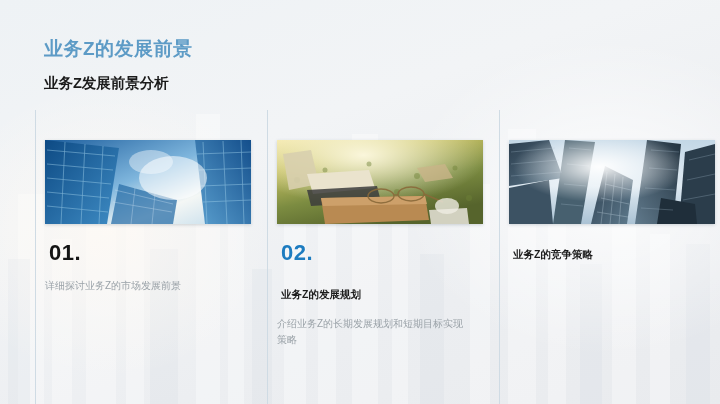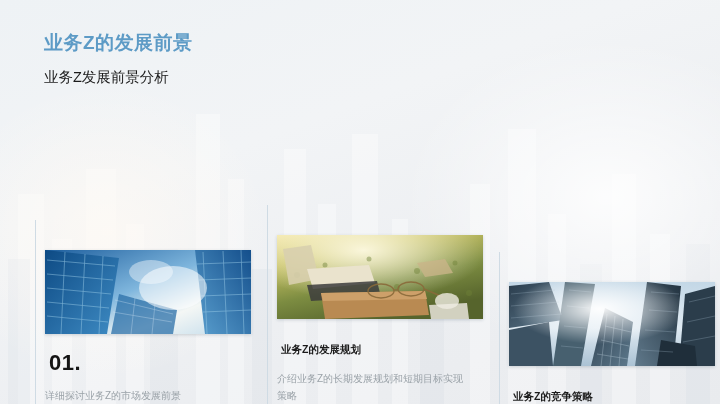--- a/index.html
+++ b/index.html
@@ -45,49 +45,48 @@
     width: 330px;
     height: 300px;
     background: radial-gradient(ellipse at center, rgba(255,250,244,0.75) 0%, rgba(255,250,244,0) 70%);
     pointer-events: none;
   }
 
   
   .header {
     position: absolute;
     left: 44px;
-    top: 32px;
+    top: 38px;
     z-index: 6;
   }
   .title-main {
     font-size: 19px;
     font-weight: bold;
     color: #5d9bc6;
     letter-spacing: 0.5px;
     margin: 0;
     line-height: 1.2;
   }
   .title-sub {
     font-size: 14.5px;
-    font-weight: normal;
+    font-weight: bold;
     color: #1b1b1b;
     margin: 14px 0 0 0;
     line-height: 1.2;
   }
 
   
   .columns {
     position: absolute;
     left: 36px;
     top: 110px;
     width: 648px;
     height: 294px;
     display: flex;
     z-index: 5;
-    align-items: flex-end;
   }
   .col {
     position: relative;
     flex: 1 1 0;
     padding: 30px 16px 0 9px;
     box-sizing: border-box;
   }
   .col + .col {
     border-left: 1px solid #cfdbe4;
   }
@@ -267,20 +266,21 @@
             <ellipse cx="104" cy="56" rx="13" ry="7"></ellipse>
             <ellipse cx="134" cy="54" rx="13" ry="7"></ellipse>
             <line x1="117" y1="55" x2="121" y2="55"></line>
             <line x1="147" y1="54" x2="166" y2="62"></line>
           </g>
           <polygon points="140,28 168,24 176,38 148,42" fill="#c9b488" opacity="0.8"></polygon>
           <polygon points="152,70 190,68 192,84 154,84" fill="#e8e4da" opacity="0.85"></polygon>
           <ellipse cx="170" cy="66" rx="12" ry="8" fill="#efece2" opacity="0.8"></ellipse>
         </svg>
       </div>
+      <div class="card-num accent">02.</div>
       <div class="card-head">业务Z的发展规划</div>
       <div class="card-body">介绍业务Z的长期发展规划和短期目标实现策略</div>
     </div>
 
     <div class="col">
       <div class="card-img">
         <svg viewBox="0 0 206 84" preserveAspectRatio="none">
           <defs>
             <linearGradient id="sky3" x1="0" y1="0" x2="0" y2="1">
               <stop offset="0%" stop-color="#c3d7e6"></stop>

